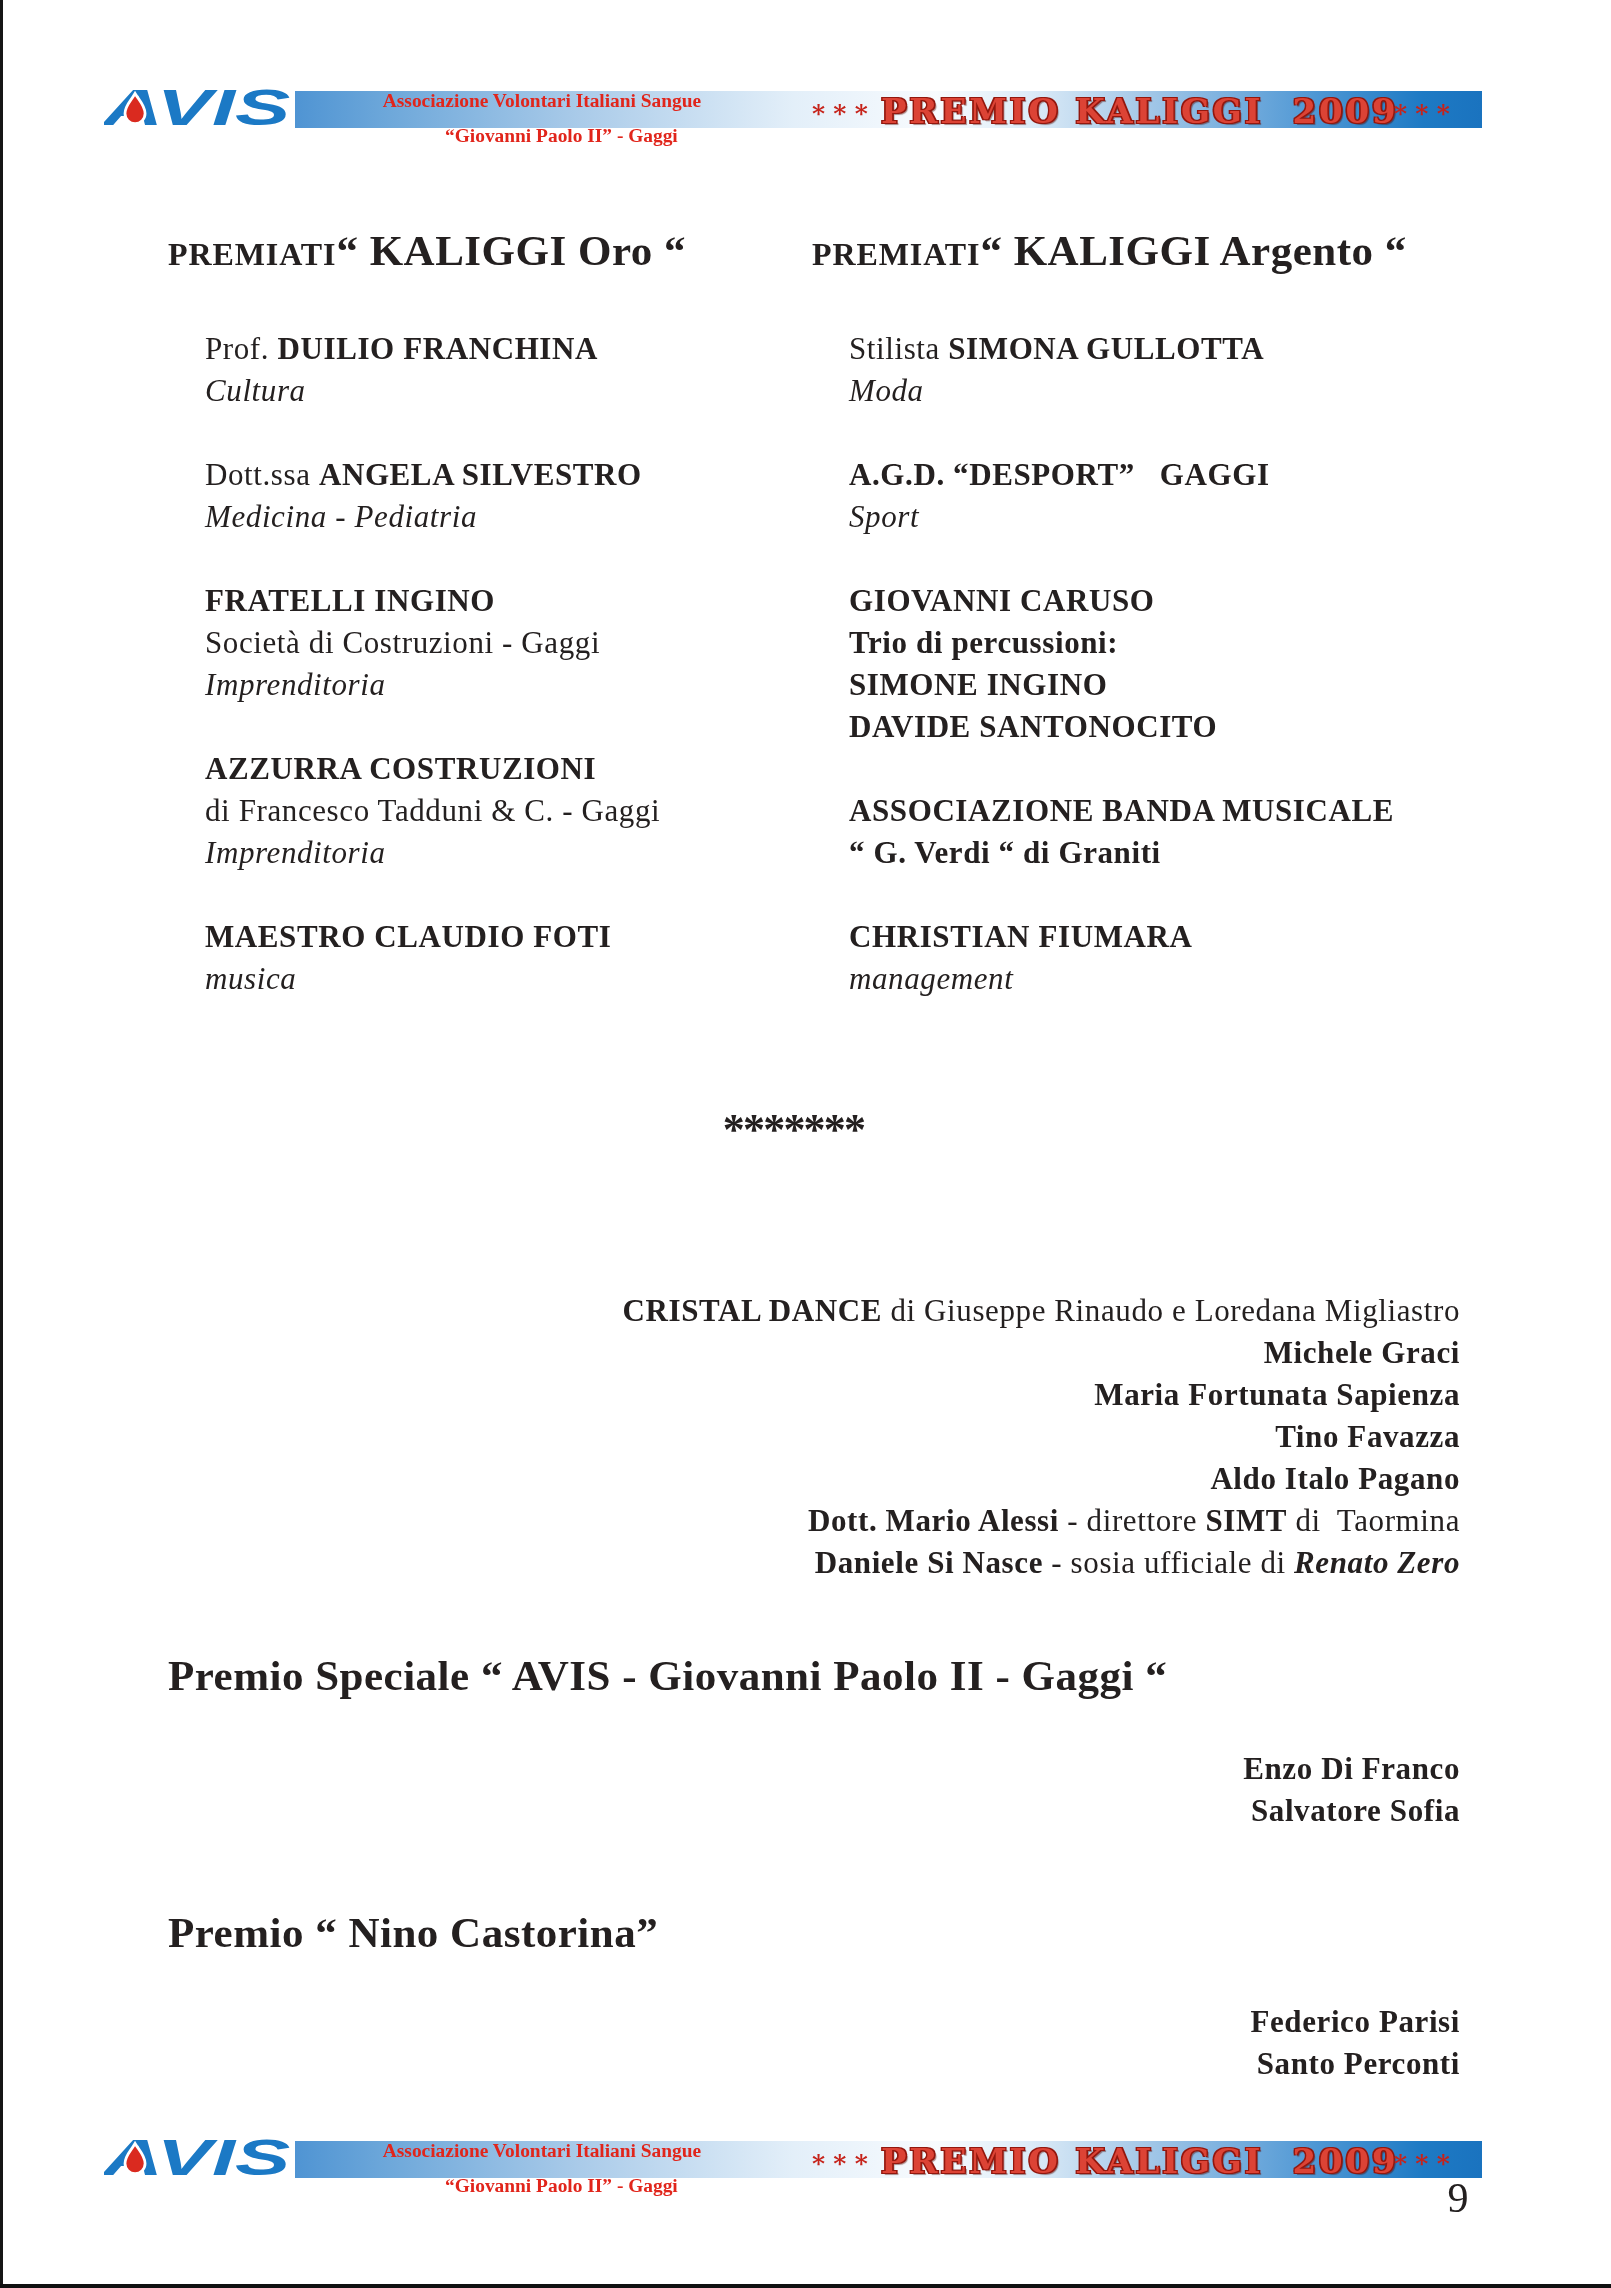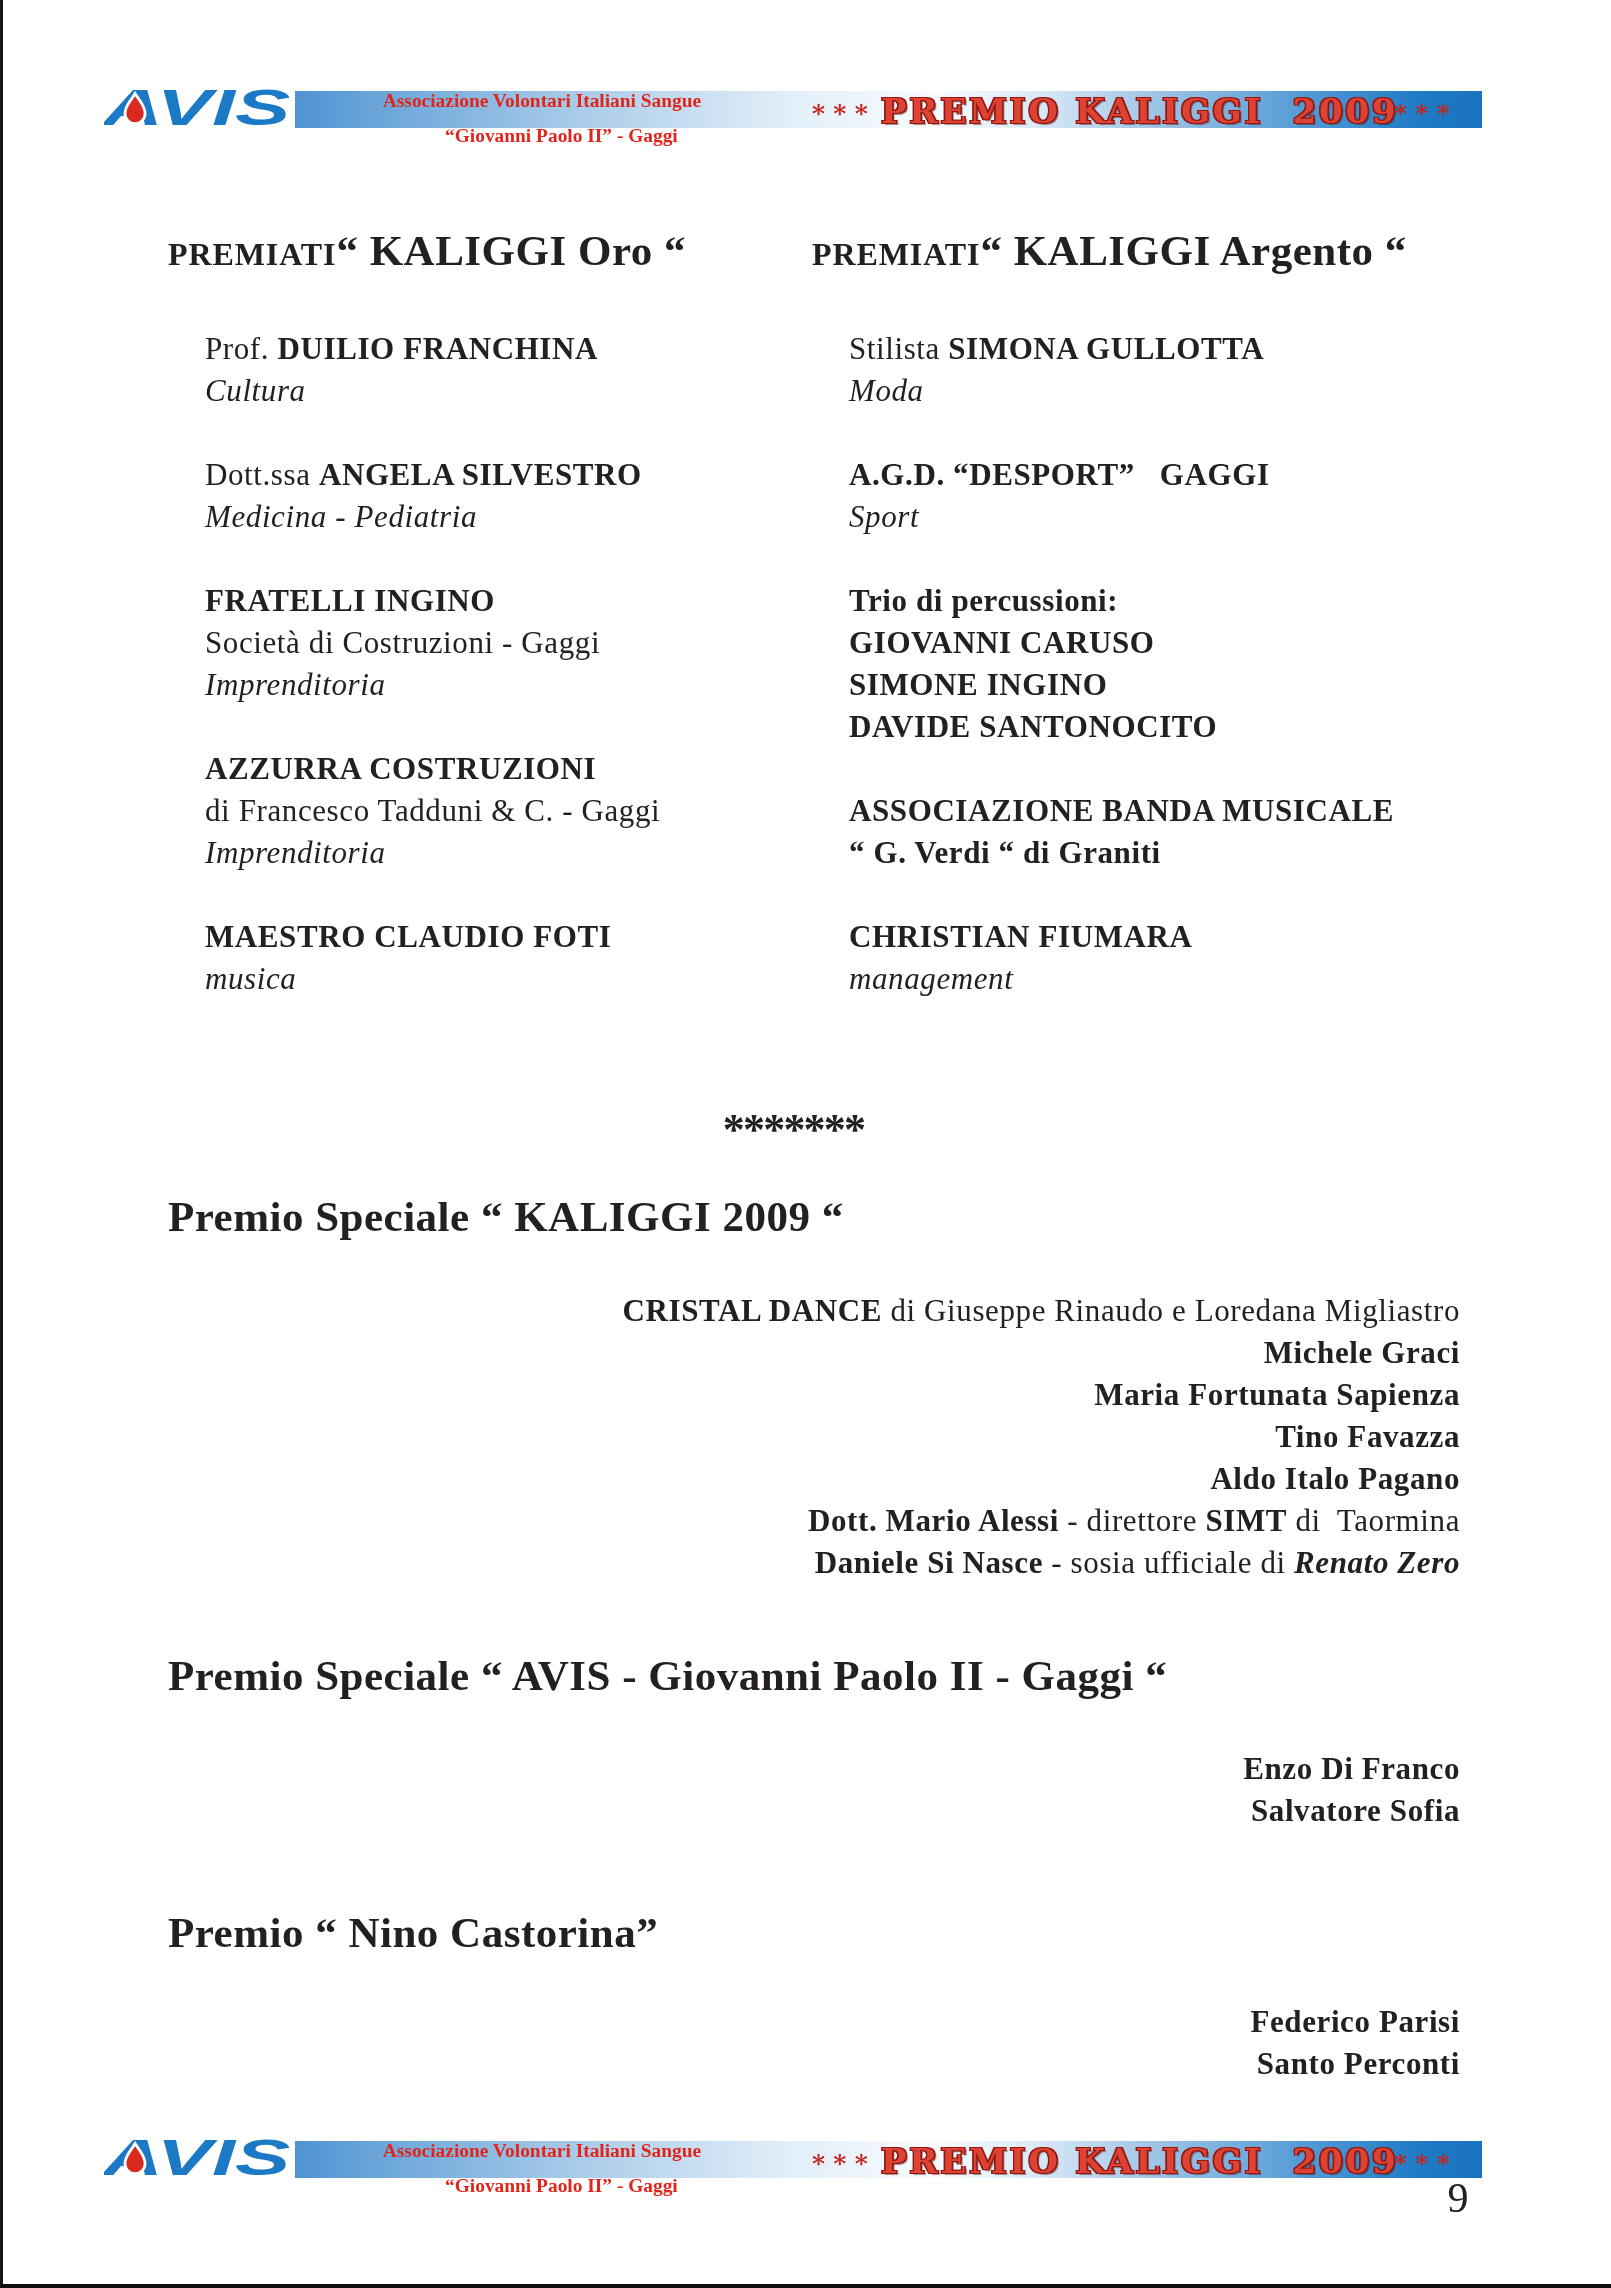--- a/index.html
+++ b/index.html
@@ -134,39 +134,38 @@
     <div class="entries">
       <div class="entry">
         <div class="line"><span>Stilista </span><span class="b">SIMONA GULLOTTA</span></div>
         <div class="line it">Moda</div>
       </div>
       <div class="entry">
         <div class="line b">A.G.D. “DESPORT”   GAGGI</div>
         <div class="line it">Sport</div>
       </div>
       <div class="entry">
+        <div class="line b">GIOVANNI CARUSO</div>
         <div class="line b">Trio di percussioni:</div>
-        <div class="line b">GIOVANNI CARUSO</div>
         <div class="line b">SIMONE INGINO</div>
         <div class="line b">DAVIDE SANTONOCITO</div>
       </div>
       <div class="entry">
         <div class="line b">ASSOCIAZIONE BANDA MUSICALE</div>
         <div class="line b">“ G. Verdi “ di Graniti</div>
       </div>
       <div class="entry">
         <div class="line b">CHRISTIAN FIUMARA</div>
         <div class="line it">management</div>
       </div>
     </div>
   </div>
 
   <div class="stars-divider">*******</div>
 
-  <div class="big-heading hd-kaliggi">Premio Speciale “ KALIGGI 2009 “</div>
   <div class="linestack ls-kaliggi">
     <div class="line"><span class="b">CRISTAL DANCE</span><span> di Giuseppe Rinaudo e Loredana Migliastro</span></div>
     <div class="line b">Michele Graci</div>
     <div class="line b">Maria Fortunata Sapienza</div>
     <div class="line b">Tino Favazza</div>
     <div class="line b">Aldo Italo Pagano</div>
     <div class="line"><span class="b">Dott. Mario Alessi</span><span> - direttore </span><span class="b">SIMT</span><span> di  Taormina</span></div>
     <div class="line"><span class="b">Daniele Si Nasce</span><span> - sosia ufficiale di </span><span class="bit">Renato Zero</span></div>
   </div>
 

